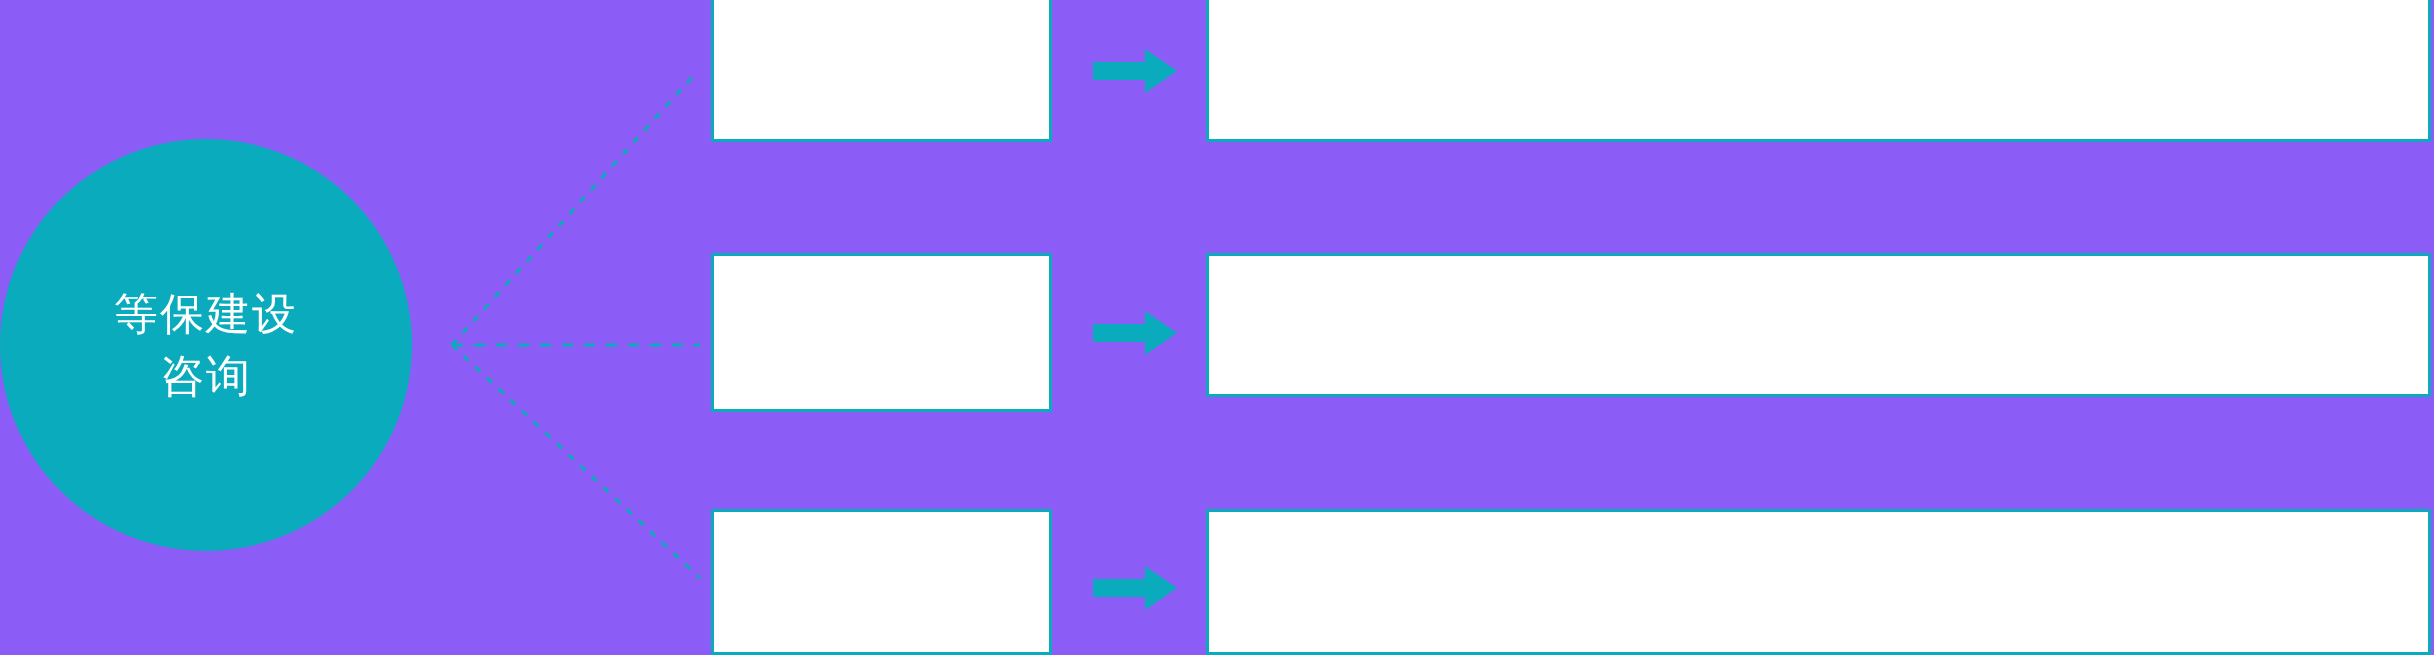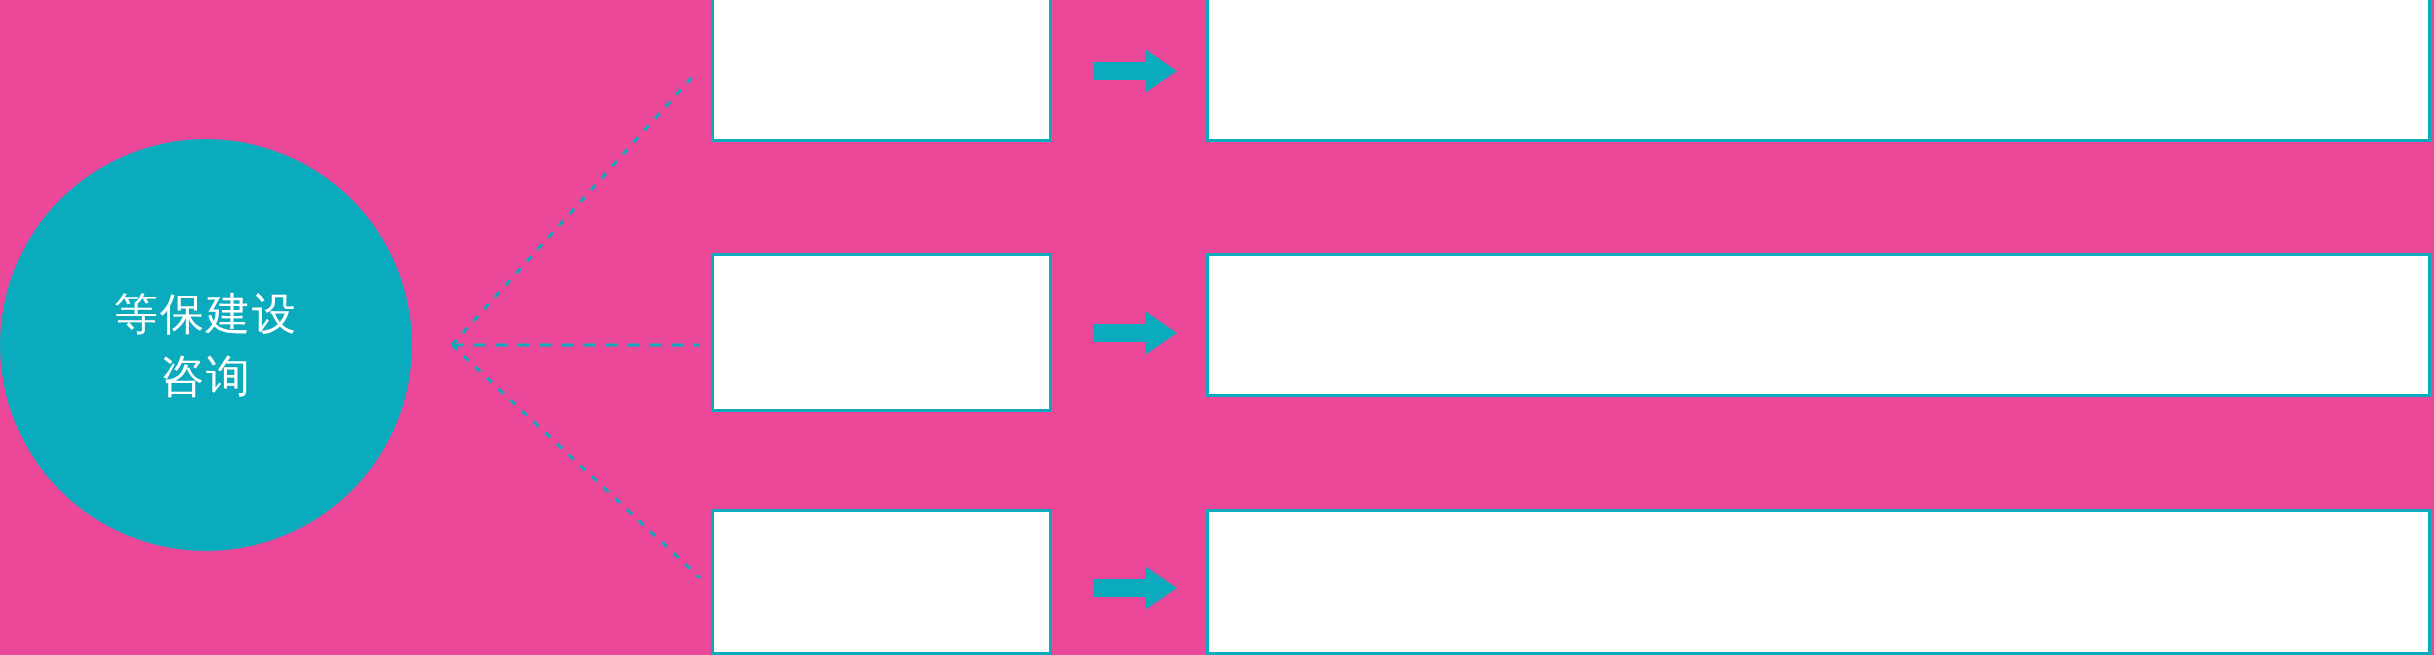--- a/index.html
+++ b/index.html
@@ -7,21 +7,21 @@
     padding: 0;
     background: #ffffff;
   }
   body {
     font-family: "Liberation Sans", sans-serif;
   }
   #canvas {
     position: relative;
     width: 2434px;
     height: 655px;
-    background: #ec4899;
+    background: #8b5cf6;
     overflow: hidden;
   }
 
   
   .hub {
     position: absolute;
     left: 0px;
     top: 139px;
     width: 412px;
     height: 412px;

